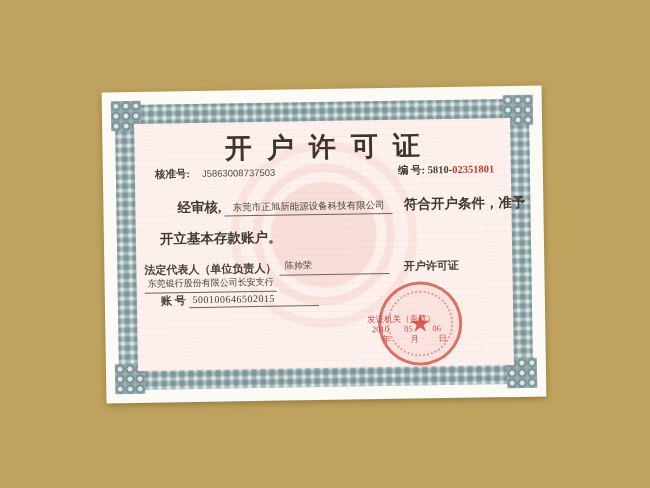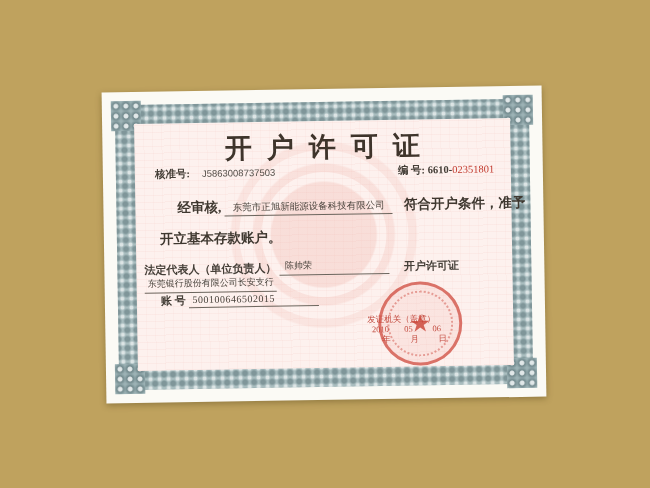--- a/index.html
+++ b/index.html
@@ -46,21 +46,21 @@
   }
   
   .abs{position:absolute;}
   .title{
     left:0;right:0;top:40px;text-align:center;
     font-size:27px;font-weight:bold;color:#3e342b;
     letter-spacing:15px;text-indent:15px;
   }
   .lbl{color:#453f38;font-weight:bold;}
   .hand{font-family:"Liberation Sans","DejaVu Sans",sans-serif;color:#55504a;}
-  .red{color:#c23a2e;}
+  .red{color:#c23a2e;font-weight:bold;}
   .uline{border-bottom:1px solid #6b655d;display:inline-block;text-align:center;}
   .row-approval{top:76px;left:52px;font-size:10.5px;}
   .row-approval .val{font-size:9.5px;margin-left:12px;}
   .row-serial{top:76px;left:295px;font-size:10.5px;}
   .row-review{top:108px;left:74px;font-size:13.5px;color:#3f3830;font-weight:bold;}
   .company{font-size:9.5px;font-weight:normal;color:#4a443d;width:168px;vertical-align:bottom;padding-bottom:1px;}
   .qualify{margin-left:8px;}
   .row-open{top:139px;left:56px;font-size:13.5px;color:#3f3830;font-weight:bold;}
   .row-legal{top:170px;left:40px;font-size:11px;}
   .legal-val{font-size:9px;width:104px;vertical-align:bottom;padding-bottom:2px;font-weight:normal;color:#4a443d;text-align:left;padding-left:6px;}
@@ -99,21 +99,21 @@
     </div>
 
     <div class="abs title">开户许可证</div>
 
     <div class="abs row-approval">
       <span class="lbl">核准号:</span><span class="val hand">J5863008737503</span>
     </div>
 
     <div class="abs row-serial">
       <span class="lbl">编 号:</span>
-      <span class="lbl">6610-</span><span class="red">02351801</span>
+      <span class="lbl">5810-</span><span class="red">02351801</span>
     </div>
 
     <div class="abs row-review">
       <span>经审核,</span>
       <span class="uline company">东莞市正旭新能源设备科技有限公司</span>
       <span class="qualify">符合开户条件，准予</span>
     </div>
 
     <div class="abs row-open">开立基本存款账户。</div>
 

